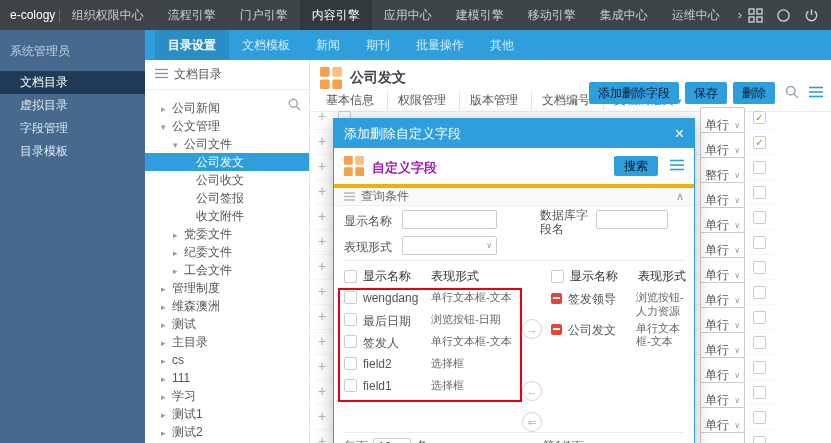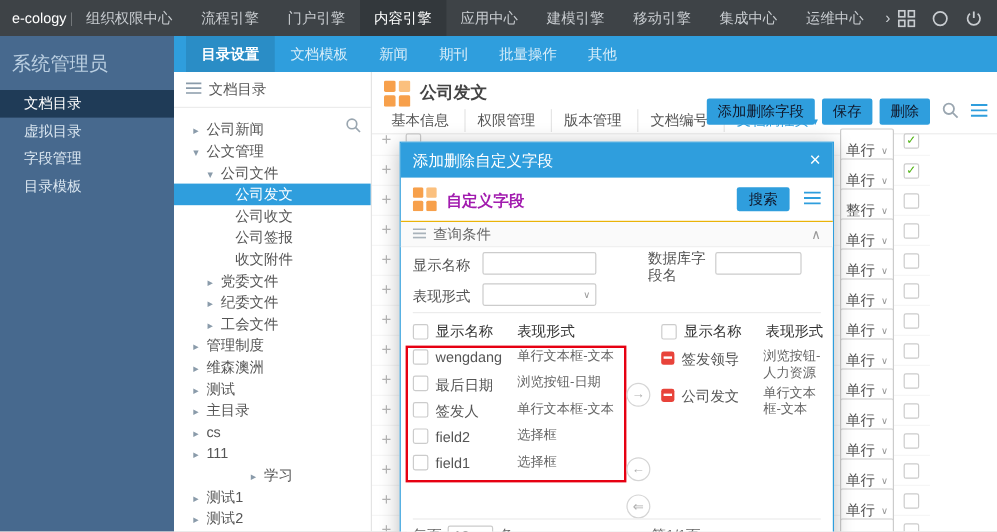--- a/index.html
+++ b/index.html
@@ -16,21 +16,21 @@
   .topbar-right{margin-left:auto;display:flex;align-items:center;gap:13px;padding-right:12px}
   .topbar-right svg{display:block;cursor:pointer}
 
   
   .tabbar{position:absolute;left:145px;top:30px;right:0;height:30px;background:#2f9edd;display:flex;align-items:center;padding-left:10px;z-index:20}
   .tab{padding:0 13px;line-height:30px;color:rgba(255,255,255,.82);font-size:12px;white-space:nowrap;cursor:pointer}
   .tab.active{color:#fff;font-weight:bold;background:rgba(0,0,0,.10)}
 
   
   .sidebar{position:absolute;left:0;top:30px;width:145px;bottom:0;background:#47698e;z-index:20}
-  .sidebar-role{padding:13px 10px 11px;color:#bcd0e2;font-size:16px}
+  .sidebar-role{padding:13px 10px 11px;color:#bcd0e2;font-size:12px}
   .side-item{height:23px;line-height:23px;padding-left:20px;color:#dbe7f1;font-size:12px;cursor:pointer;white-space:nowrap}
   .side-item.active{background:#1f3b57;color:#fff}
 
   
   .treepanel{position:absolute;left:145px;top:60px;width:165px;bottom:0;background:#fff;border-right:1px solid #e4e4e4;z-index:5}
   .tree-head{height:30px;border-bottom:1px solid #ececec;color:#555;font-size:12px;display:flex;align-items:center;gap:6px;padding-left:10px}
   .tree-search{position:absolute;right:8px;top:38px}
   .tree-body{position:absolute;left:0;right:0;top:31px;bottom:0;overflow:hidden;padding-top:8px}
   .tree-item{height:18px;line-height:18px;font-size:12px;color:#555;white-space:nowrap;cursor:pointer}
   .tree-item .arrow{display:inline-block;width:11px;color:#8a9baa;font-size:9px}
@@ -64,21 +64,21 @@
   
   .modal{position:absolute;left:333px;top:118px;width:362px;height:362px;background:#fff;border:1px solid #2f9edd;box-shadow:0 3px 16px rgba(0,0,0,.28);z-index:40}
   .modal-head{height:29px;background:#2f9edd;color:#fff;display:flex;align-items:center;padding:0 10px;font-size:13px}
   .modal-close{margin-left:auto;font-size:16px;cursor:pointer}
   .modal-body{position:relative;height:331px}
   .modal-sub{position:absolute;left:0;right:0;top:6px;height:26px}
   .modal-sub .app-icon{left:10px;top:2px}
   .modal-subtitle{position:absolute;left:38px;top:5px;font-size:13px;font-weight:bold;color:#a21caf}
   .btn-sm{position:absolute;right:36px;top:2px;height:20px;line-height:20px;padding:0 10px}
   .modal-list-icon{position:absolute;right:10px;top:5px;cursor:pointer}
-  .query-bar{position:absolute;left:0;right:0;top:36px;height:22px;background:#fafafa;border-top:1px solid #eab308;border-bottom:1px solid #f0f0f0;display:flex;align-items:center;gap:6px;padding:0 10px;color:#666;font-size:12px}
+  .query-bar{position:absolute;left:0;right:0;top:36px;height:22px;background:#fafafa;border-top:4px solid #eab308;border-bottom:1px solid #f0f0f0;display:flex;align-items:center;gap:6px;padding:0 10px;color:#666;font-size:12px}
   .collapse{margin-left:auto;color:#999;cursor:pointer;font-size:11px}
   .qform{position:absolute;left:10px;right:10px;top:60px}
   .qrow{position:relative;height:26px}
   .qrow label{position:absolute;left:0;top:5px;color:#555}
   .qinput{position:absolute;left:58px;top:2px;width:95px;height:19px;border:1px solid #ccc;border-radius:2px;font-size:12px;padding:0 4px}
   .lbl2{left:196px !important;top:0 !important;width:52px;line-height:1.2;font-size:12px}
   .qinput2{left:252px;width:72px}
   .qsel{position:absolute;left:58px;top:2px;width:95px;height:19px;border:1px solid #ccc;border-radius:2px;background:#fff;display:flex;align-items:center;justify-content:space-between;padding:0 4px;color:#555;cursor:pointer}
   .hr{position:absolute;left:10px;right:10px;top:112px;border-top:1px solid #ececec}
   .transfer{position:absolute;left:10px;right:10px;top:116px;height:168px}
@@ -226,21 +226,21 @@
         </div>
         <div class="tree-item" style="padding-left: 16px;">
           <span class="arrow">▸</span><span>主目录</span>
         </div>
         <div class="tree-item" style="padding-left: 16px;">
           <span class="arrow">▸</span><span>cs</span>
         </div>
         <div class="tree-item" style="padding-left: 16px;">
           <span class="arrow">▸</span><span>111</span>
         </div>
-        <div class="tree-item" style="padding-left: 16px; margin-left: 48px;">
+        <div class="tree-item" style="padding-left: 16px;">
           <span class="arrow">▸</span><span>学习</span>
         </div>
         <div class="tree-item" style="padding-left: 16px;">
           <span class="arrow">▸</span><span>测试1</span>
         </div>
         <div class="tree-item" style="padding-left: 16px;">
           <span class="arrow">▸</span><span>测试2</span>
         </div>
         <div class="tree-item" style="padding-left: 16px;">
           <span class="arrow">▸</span>

